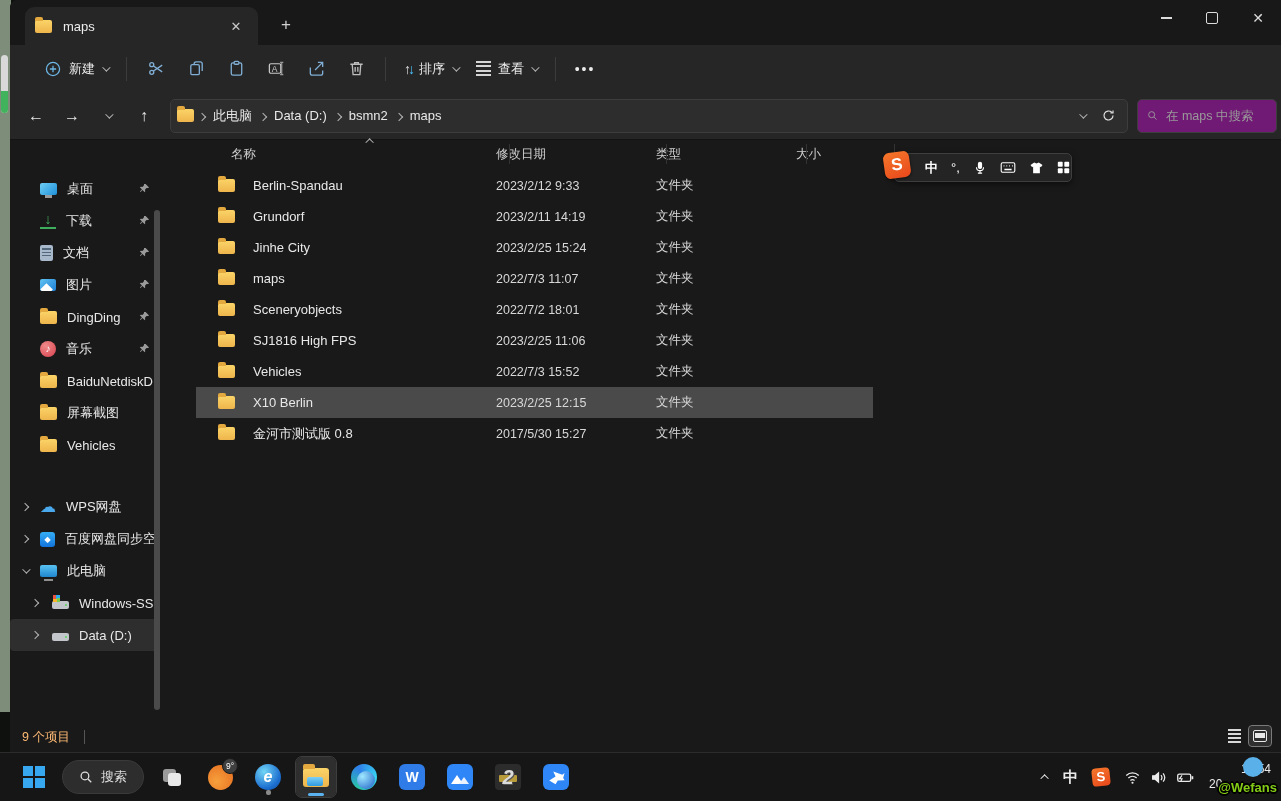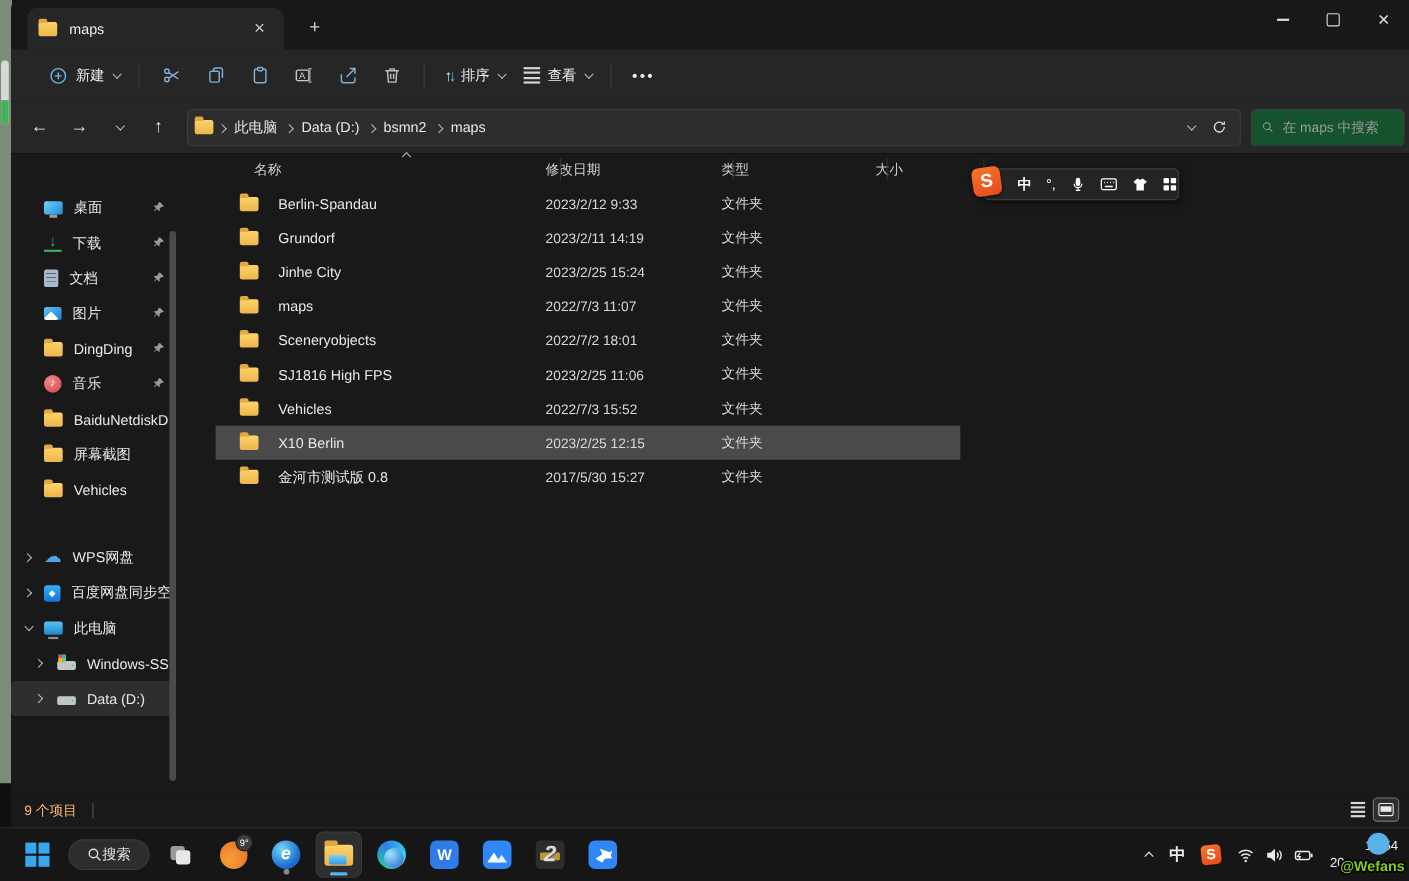--- a/index.html
+++ b/index.html
@@ -57,21 +57,21 @@
   #addressrow { left:0; top:92px; width:100%; height:48px; background:#262626;
     border-bottom:1px solid #141414; display:flex; align-items:center; }
   .nav-ico { width:32px; height:30px; display:flex; align-items:center;
     justify-content:center; color:#e6e6e6; font-size:16px; border-radius:5px; }
   #breadcrumb-box { margin-left:10px; width:958px; height:34px; background:#2d2d2d;
     border:1px solid #3d3d3d; border-radius:5px; display:flex; align-items:center;
     padding:0 6px; color:#e8e8e8; font-size:13px; }
   .crumb { padding:4px 7px; border-radius:4px; }
   .crumb-sep { color:#a8a8a8; margin:0 1px; }
   #breadcrumb-box .spacer { flex:1; }
-  #search-box { margin-left:9px; width:140px; height:34px; background:#14532d;
+  #search-box { margin-left:9px; width:140px; height:34px; background:#701a75;
     border:1px solid #3d3d3d; border-radius:5px; display:flex; align-items:center; padding:0 9px; }
   #search-box input { background:transparent; border:none; outline:none; color:#9a9a9a;
     font-size:12.5px; width:100%; margin-left:8px; font-family:inherit; }
   #search-box input::placeholder { color:#9a9a9a; }
 
   
   #main { left:0; top:140px; width:100%; height:582px; background:#191919; }
 
   
   #sidebar { left:0; top:0; width:150px; height:100%; padding-top:33px; }
@@ -167,22 +167,22 @@
   .vt-thumb::after { content:''; position:absolute; left:1px; top:2px; right:1px; height:5px; background:#e8e8e8; }
 
   
   #taskbar { left:0; top:752px; width:1281px; height:49px; background:#161616;
     border-top:1px solid #2c2c2c; display:flex; align-items:center; }
   #tb-left { display:flex; align-items:center; gap:8px; margin-left:14px; }
   .tb-btn { width:40px; height:40px; border-radius:6px; display:flex; align-items:center;
     justify-content:center; position:relative; }
   #start-logo { display:grid; grid-template-columns:10px 10px; grid-template-rows:10px 10px; gap:2px; }
   #start-logo i { background:#37a8f0; }
-  #tb-search { height:28px; border-radius:17px; background:#2d2d2d; border:1px solid #3a3a3a;
-    display:flex; align-items:center; padding:0 16px; color:#e0e0e0; font-size:13px; }
+  #tb-search { height:34px; border-radius:17px; background:#2d2d2d; border:1px solid #3a3a3a;
+    display:flex; align-items:center; padding:0 16px; gap:8px; color:#e0e0e0; font-size:13px; }
   .sq-back { width:13px; height:13px; background:#9a9a9a; border-radius:3px;
     position:absolute; left:11px; top:12px; }
   .sq-front { width:13px; height:13px; background:#e8e8e8; border-radius:3px;
     position:absolute; left:16px; top:16px; }
   #weather-circle { width:25px; height:25px; border-radius:50%;
     background:radial-gradient(circle at 35% 65%,#f7a03c,#e56a1e); }
   #weather-badge { position:absolute; right:2px; top:1px; width:16px; height:16px;
     border-radius:50%; background:#3f3f3f; color:#fff; font-size:8.5px; display:flex;
     align-items:center; justify-content:center; border:1px solid #1a1a1a; }
   .circle-e { width:26px; height:26px; border-radius:50%;

